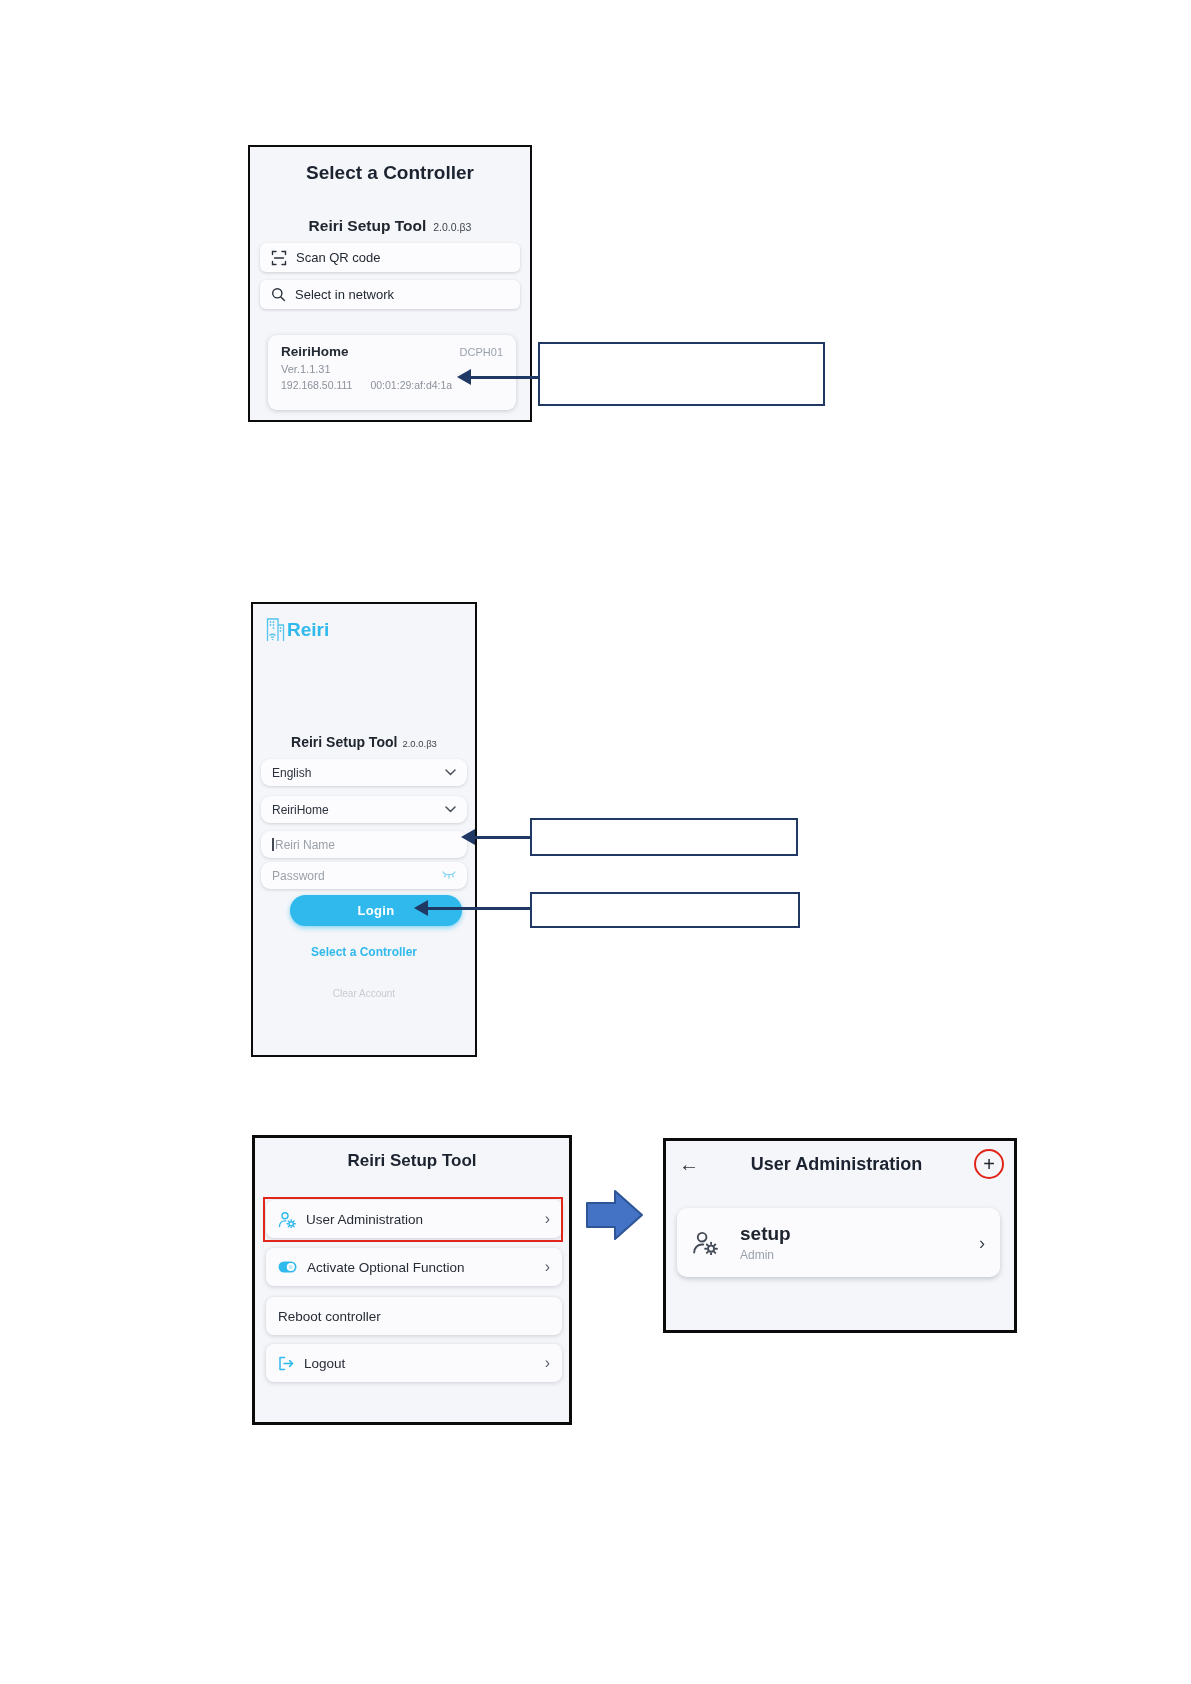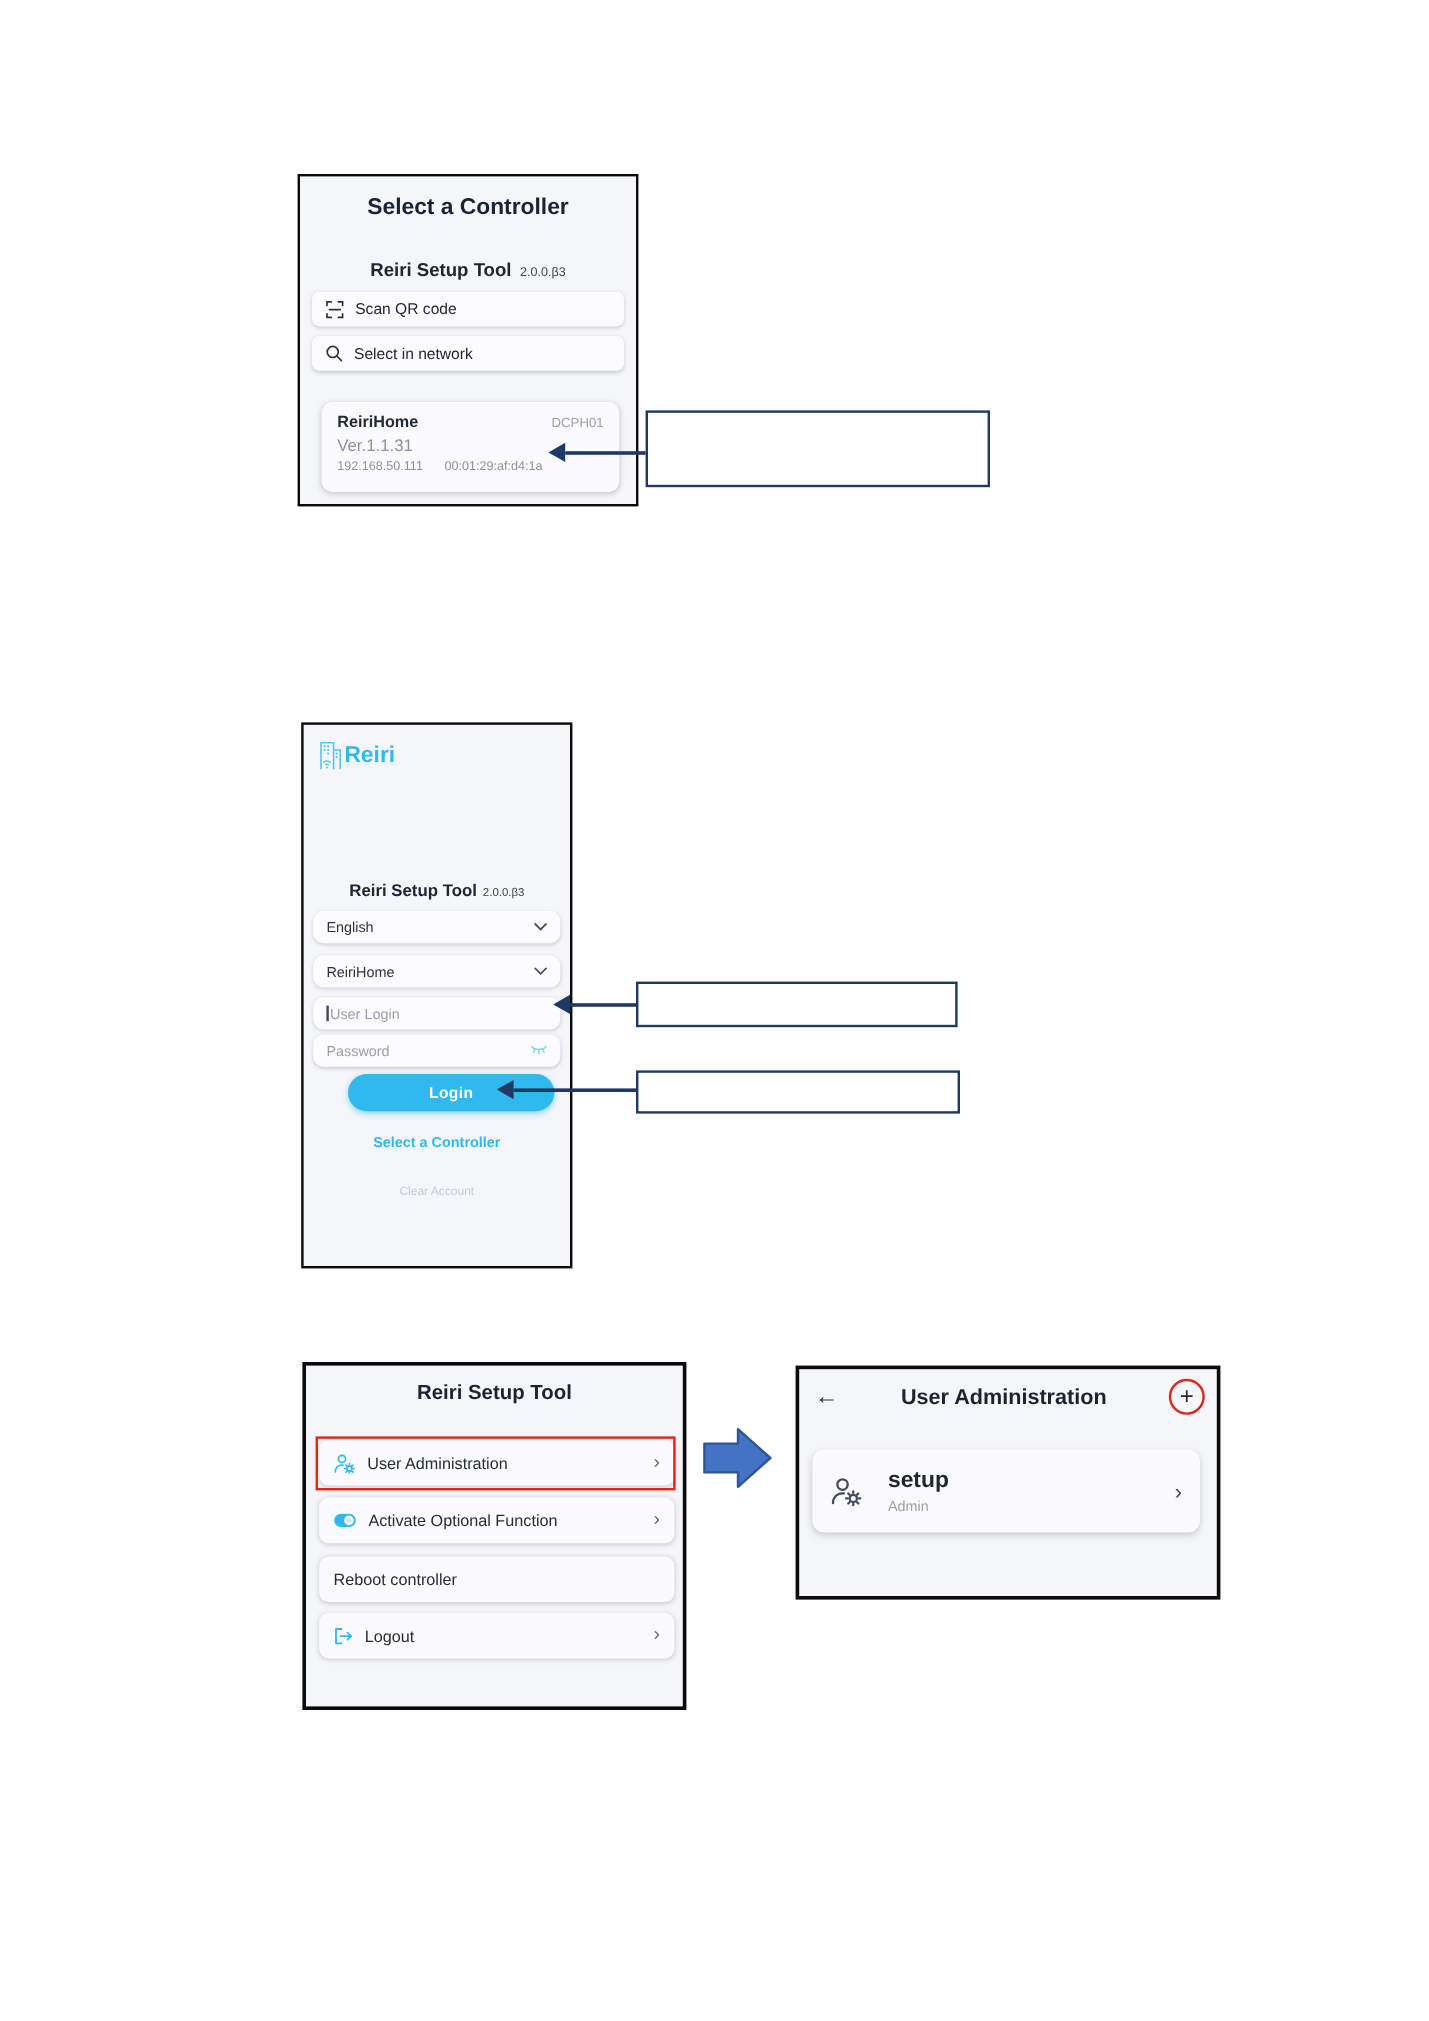--- a/index.html
+++ b/index.html
@@ -23,21 +23,21 @@
     background:#fcfcfe; box-shadow:0 1px 3px rgba(150,155,170,.45);
     display:flex; align-items:center; gap:9px; padding:0 11px; box-sizing:border-box;
     font-size:13px; color:#222832; cursor:pointer; }
   #btn-scan { top:96px; } #btn-search { top:133px; }
   .cs-card { position:absolute; left:18px; right:14px; top:188px; height:75px;
     border-radius:9px; background:#fbfbfd; box-shadow:0 1px 4px rgba(150,155,170,.5);
     padding:9px 13px; box-sizing:border-box; cursor:pointer; }
   .cs-card .row1 { display:flex; justify-content:space-between; align-items:baseline; }
   .cs-card .nm  { font-size:13.5px; font-weight:700; color:#242a34; }
   .cs-card .mdl { font-size:11px; color:#9aa1ab; }
-  .cs-card .ver { font-size:14px; color:#8b919b; margin-top:4px; }
+  .cs-card .ver { font-size:11px; color:#8b919b; margin-top:4px; }
   .cs-card .row3 { display:flex; gap:18px; font-size:10.5px; color:#8b919b; margin-top:4px; }
 
   
   #login-panel { left:251px; top:602px; width:226px; height:455px; }
   .lg-logo { position:absolute; top:13px; left:12px; display:flex; align-items:center; }
   .lg-logo .txt { font-size:19px; font-weight:700; color:#2fb9ec; margin-left:1px; }
   .lg-title { position:absolute; top:130px; left:0; right:0; display:flex;
     justify-content:center; align-items:baseline; gap:5px; }
   .lg-title .name { font-size:14px; font-weight:700; color:#20262f; }
   .lg-title .ver  { font-size:9.5px; color:#3e444d; }
@@ -187,21 +187,21 @@
     <div class="lg-field" id="fld-ctrl">
       <span class="fld-value">ReiriHome</span>
       <span class="spacer"></span>
       <svg class="icn" width="11" height="7" viewBox="0 0 11 7" fill="none" stroke="#4b515c" stroke-width="1.5" stroke-linecap="round">
           <path d="M1 1 L5.5 5.5 L10 1"></path>
         </svg>
     </div>
 
     <div class="lg-field" id="fld-user">
       <span class="caret"></span>
-      <span class="fld-ph">User Login</span>
+      <span class="fld-ph">Reiri Name</span>
     </div>
 
     <div class="lg-field" id="fld-pass">
       <span class="fld-ph">Password</span>
       <span class="spacer"></span>
       <svg class="icn" width="14" height="9" viewBox="0 0 14 9" fill="none" stroke="#7fd2f2" stroke-width="1.2" stroke-linecap="round">
         <path d="M1 1 C3 4.5 11 4.5 13 1"></path>
           <path d="M3.5 3.8 L2.6 5.9"></path>
           <path d="M7 4.6 V7.2"></path>
           <path d="M10.5 3.8 L11.4 5.9"></path>

